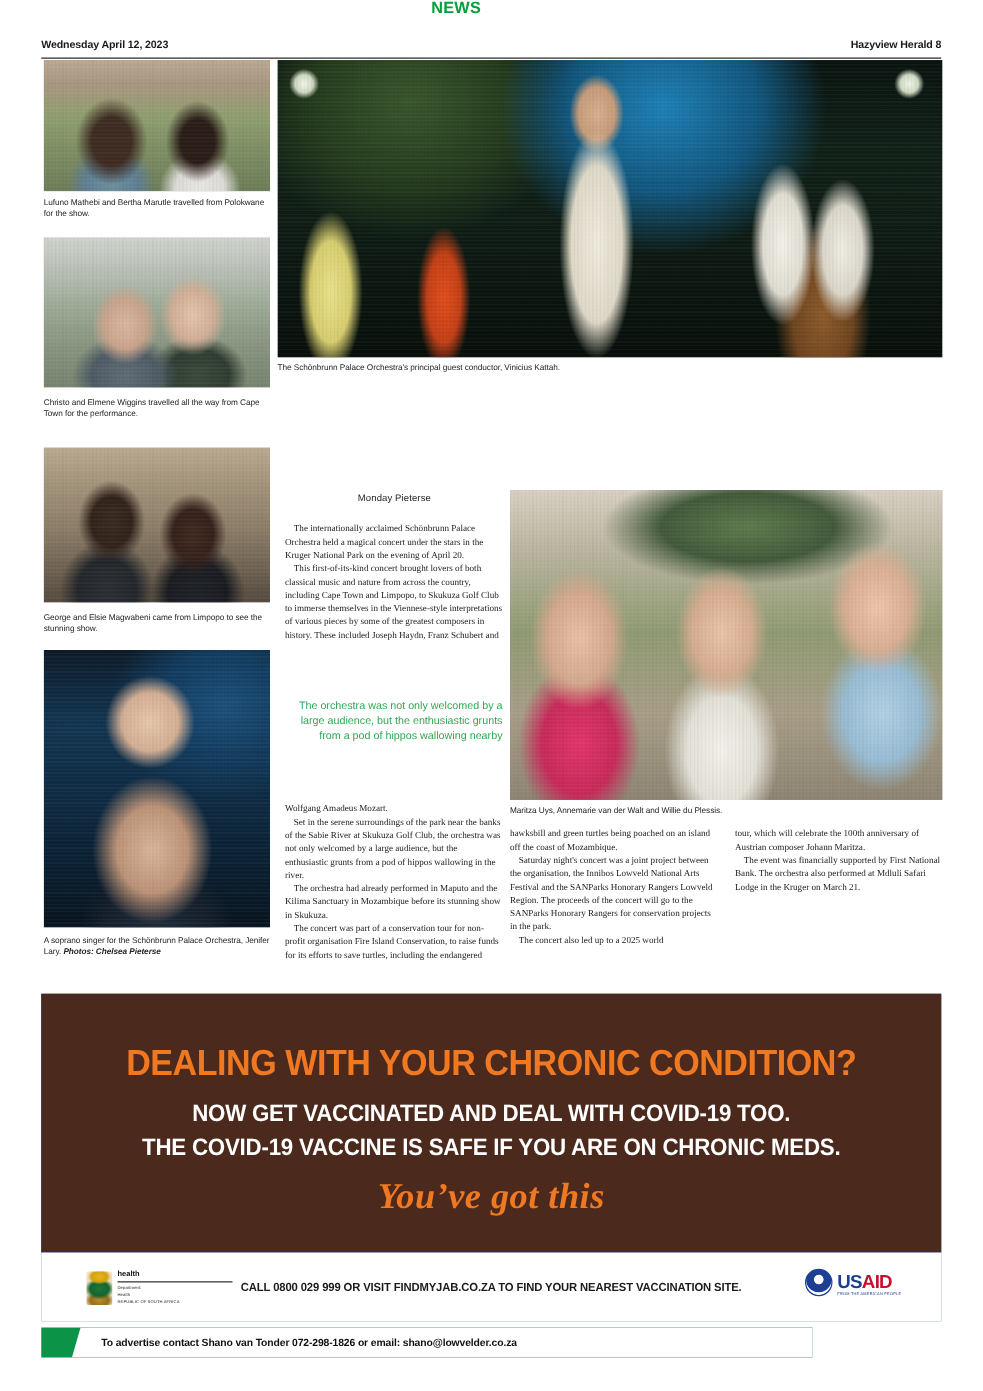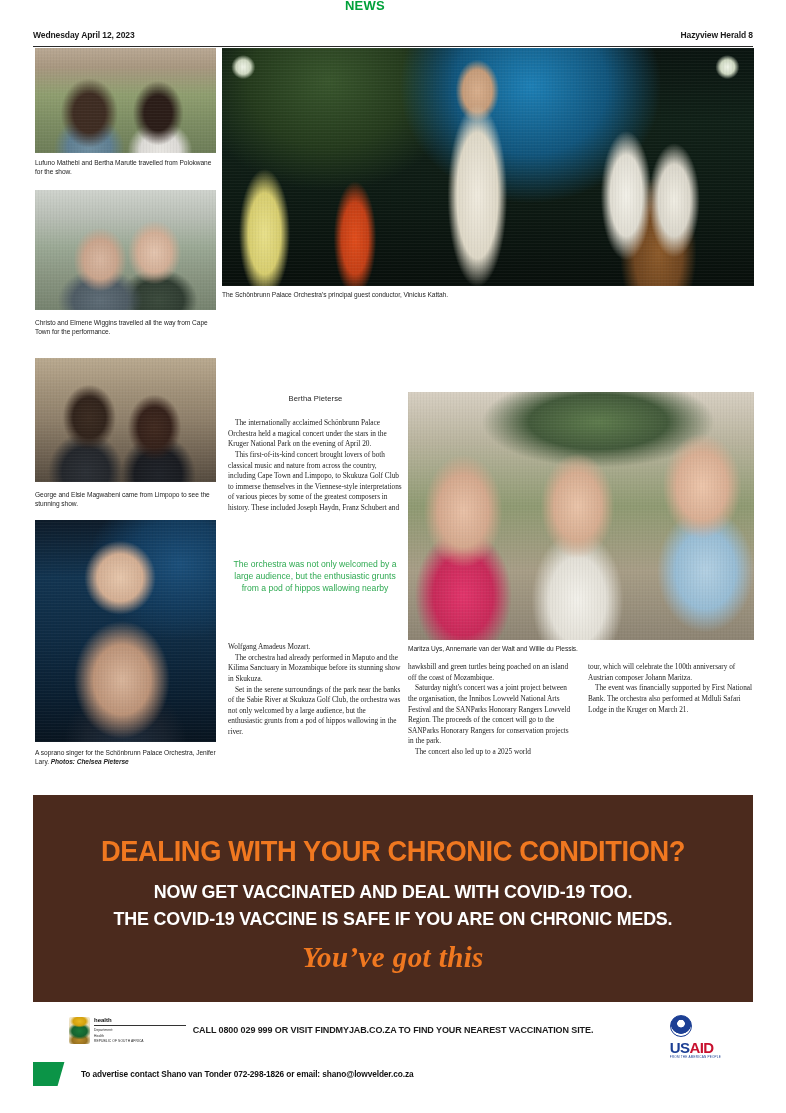--- a/index.html
+++ b/index.html
@@ -181,21 +181,21 @@
     text-align: left;
   }
   .col p { text-indent: 7px; margin: 0; }
   .col p.noindent { text-indent: 0; }
 
   
   .pullquote {
     position: absolute;
     left: 228px; top: 558px;
     width: 174px;
-    text-align: center;
+    text-align: right;
     font-family: "Liberation Sans", sans-serif;
     font-size: 8.6px;
     line-height: 1.42;
     color: #2faa52;
     font-weight: normal;
   }
 
   
   .ad {
     position: absolute;
@@ -289,21 +289,21 @@
   }
   .sa-text { display: flex; flex-direction: column; gap: 1px; }
   .sa-t1 { font-size: 6px; font-weight: bold; color: #111; line-height: 1; }
   .sa-rule { width: 92px; height: 0.8px; background: #333; margin: 1px 0 1.5px 0; }
   .sa-t2 { font-size: 3.3px; color: #222; line-height: 1.25; letter-spacing: 0.1px; }
 
   
   .usaid {
     position: absolute;
     right: 32px; top: 13px;
-    display: flex; align-items: flex-start; gap: 4px; flex-direction: column;
+    display: flex; align-items: flex-end; gap: 4px;
   }
   .usaid-seal {
     width: 22px; height: 22px;
     border-radius: 50%;
     background:
       radial-gradient(circle at 50% 38%, #ffffff 0%, #ffffff 22%, #1c3f94 26%, #1c3f94 62%, #ffffff 66%, #ffffff 76%, #1c3f94 80%, #1c3f94 100%);
     border: 1px solid #1c3f94;
   }
   .usaid-word { display: flex; flex-direction: column; }
   .usaid-us { font-size: 15px; font-weight: bold; color: #1c3f94; line-height: 0.92; letter-spacing: -0.6px; }
@@ -399,33 +399,34 @@
     <span>A soprano singer for the Schönbrunn Palace Orchestra, Jenifer Lary. </span><b>Photos: Chelsea Pieterse</b>
   </div>
 
   <div class="photo" style="left:222px; top:48px; width:532px; height:238px;">
     <div class="ph-inner ph-concert"></div>
       <div class="photo-grain"></div>
   </div>
   <div class="caption" style="left:222px; top:290px; width:532px;">The Schönbrunn Palace Orchestra's principal guest conductor, Vinicius Kattah.</div>
 
 
-  <div class="byline">Bertha Pieterse</div>
+  <div class="byline">Monday Pieterse</div>
 
   <div class="col" style="left:228px; top:418px; width:174px;">
     <p>The internationally acclaimed Schönbrunn Palace Orchestra held a magical concert under the stars in the Kruger National Park on the evening of April 20.</p>
     <p>This first-of-its-kind concert brought lovers of both classical music and nature from across the country, including Cape Town and Limpopo, to Skukuza Golf Club to immerse themselves in the Viennese-style interpretations of various pieces by some of the greatest composers in history. These included Joseph Haydn, Franz Schubert and</p>
   </div>
 
   <div class="pullquote">The orchestra was not only welcomed by a large audience, but the enthusiastic grunts from a pod of hippos wallowing nearby</div>
 
   <div class="col" style="left:228px; top:642px; width:174px;">
     <p class="noindent">Wolfgang Amadeus Mozart.</p>
+    <p>Set in the serene surroundings of the park near the banks of the Sabie River at Skukuza Golf Club, the orchestra was not only welcomed by a large audience, but the enthusiastic grunts from a pod of hippos wallowing in the river.</p>
     <p>The orchestra had already performed in Maputo and the Kilima Sanctuary in Mozambique before its stunning show in Skukuza.</p>
-    <p>Set in the serene surroundings of the park near the banks of the Sabie River at Skukuza Golf Club, the orchestra was not only welcomed by a large audience, but the enthusiastic grunts from a pod of hippos wallowing in the river.</p>
+    <p>The concert was part of a conservation tour for non-profit organisation Fire Island Conservation, to raise funds for its efforts to save turtles, including the endangered</p>
   </div>
 
   <div class="photo" style="left:408px; top:392px; width:346px; height:248px;">
     <div class="ph-inner ph-trio"></div>
       <div class="photo-grain"></div>
   </div>
   <div class="caption" style="left:408px; top:644px; width:346px;">Maritza Uys, Annemarie van der Walt and Willie du Plessis.</div>
 
   <div class="col" style="left:408px; top:662px; width:166px;">
     <p class="noindent">hawksbill and green turtles being poached on an island off the coast of Mozambique.</p>

